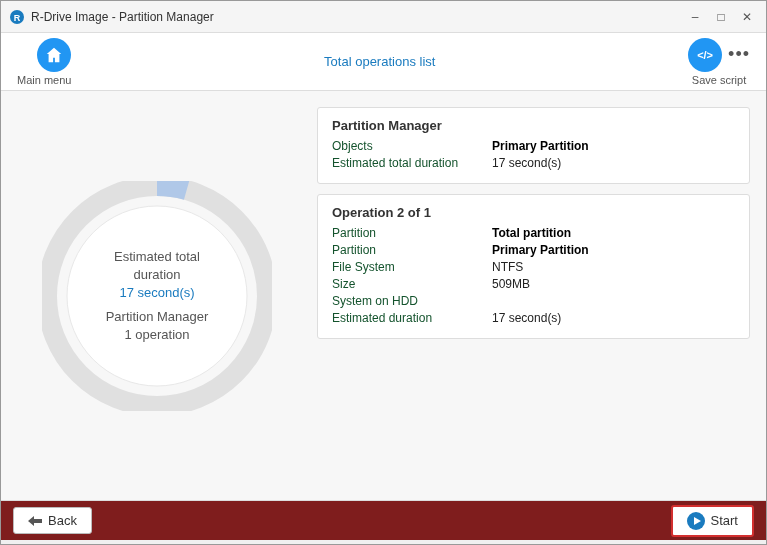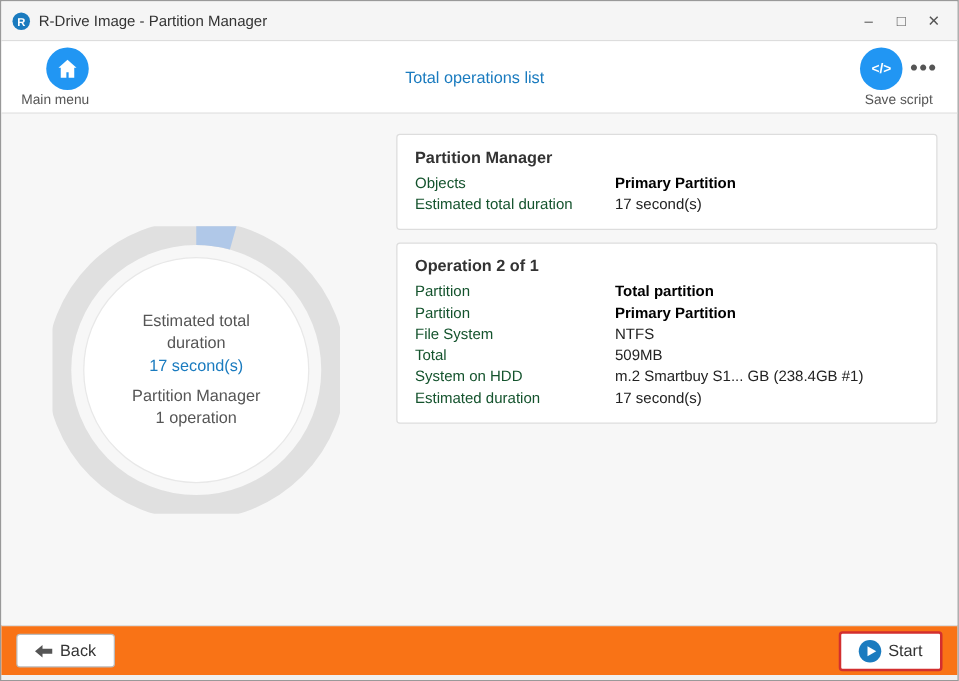--- a/index.html
+++ b/index.html
@@ -216,21 +216,21 @@
     .info-value.bold {
       font-weight: 700;
       color: #000;
     }
 
     
     .footer {
       display: flex;
       align-items: center;
       justify-content: space-between;
-      background: #f97316;
+      background: #7f1d1d;
       height: 40px;
       padding: 16px 12px;
       border-top: 1px solid #ddd;
     }
     .back-btn {
       display: flex;
       align-items: center;
       gap: 6px;
       background: #fff;
       border: 1px solid #bbb;
@@ -348,26 +348,25 @@
       </div>
       <div class="info-row">
         <span class="info-label">Partition</span>
         <span class="info-value bold">Primary Partition</span>
       </div>
       <div class="info-row">
         <span class="info-label">File System</span>
         <span class="info-value">NTFS</span>
       </div>
       <div class="info-row">
-        <span class="info-label">Total</span>
+        <span class="info-label">Size</span>
         <span class="info-value">509MB</span>
       </div>
       <div class="info-row">
         <span class="info-label">System on HDD</span>
-        <span class="info-value">m.2 Smartbuy S1... GB (238.4GB #1)</span>
       </div>
       <div class="info-row">
         <span class="info-label">Estimated duration</span>
         <span class="info-value">17 second(s)</span>
       </div>
     </div>
 
   </div>
 </div>
 

